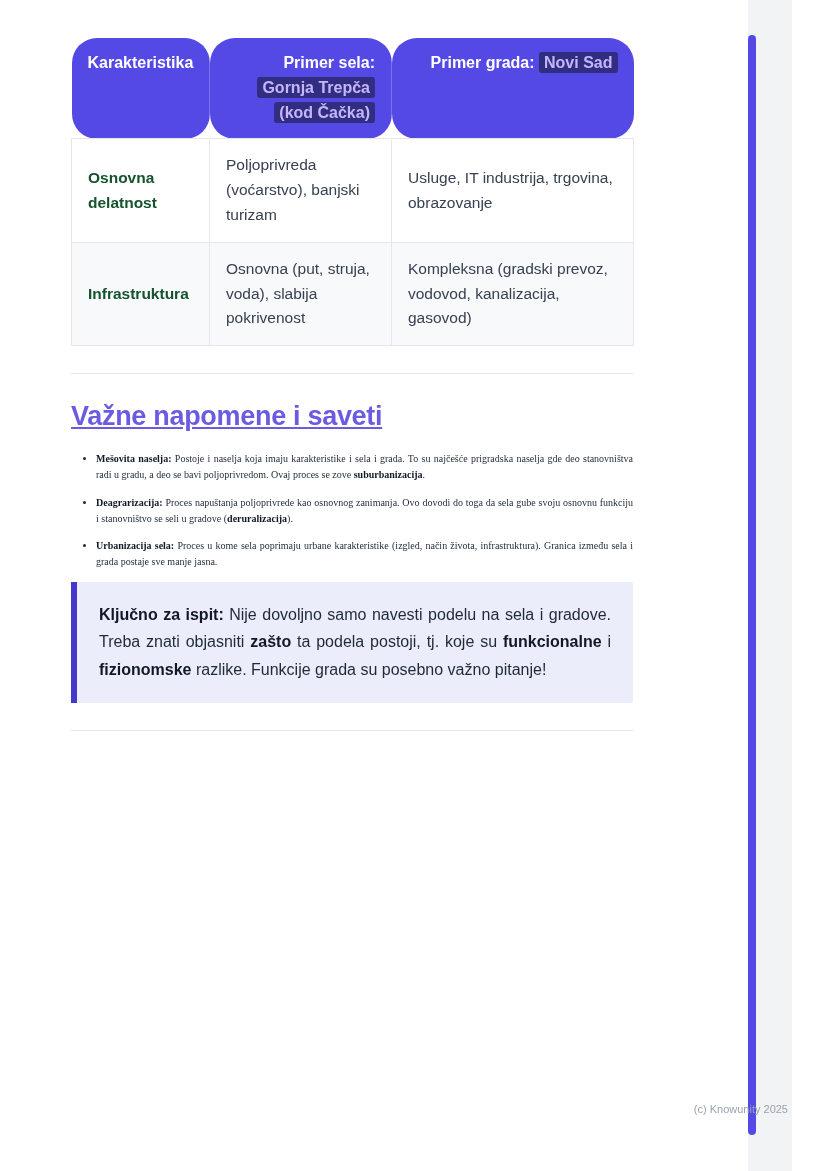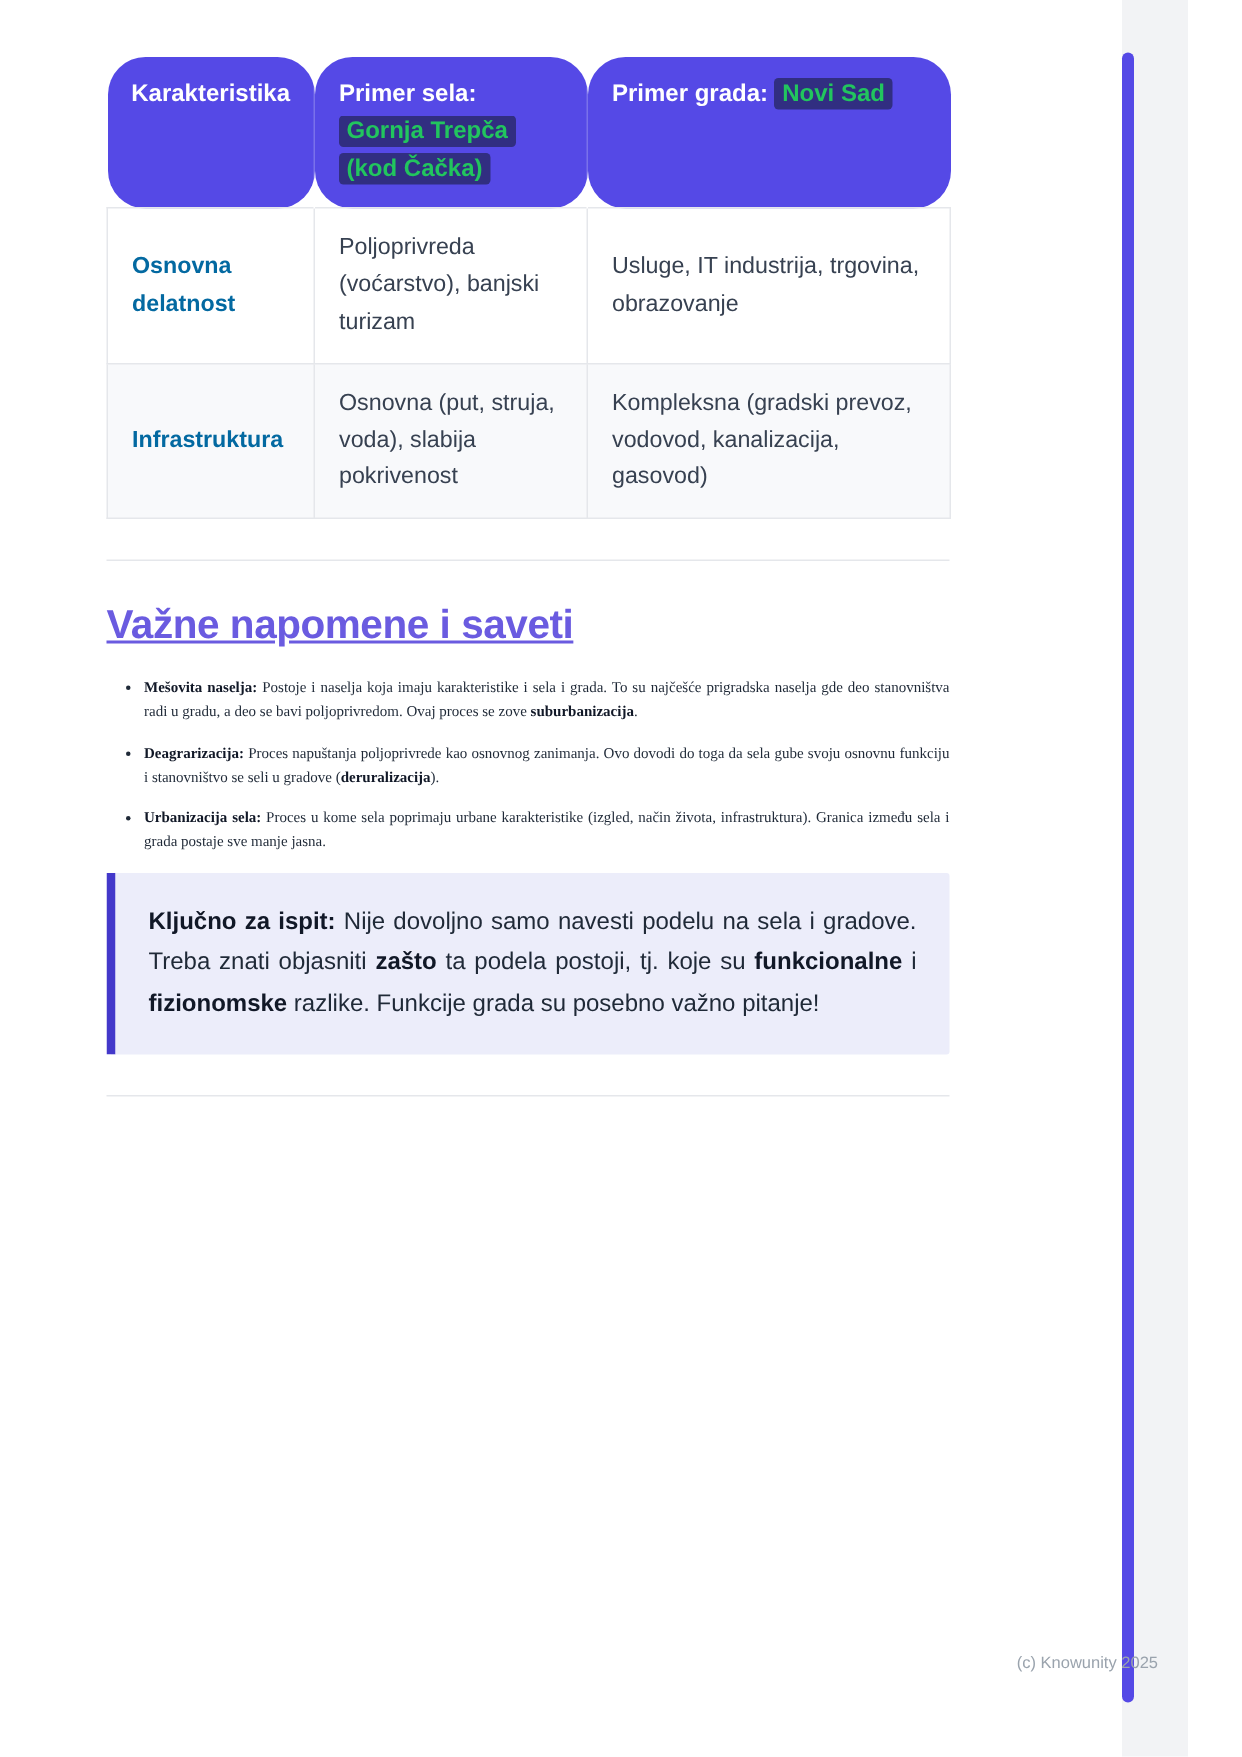--- a/index.html
+++ b/index.html
@@ -13,29 +13,29 @@
   .content { position:absolute; left:71px; top:38px; width:562px; }
 
   
   table.doc-table { width:562px; border-collapse:collapse; table-layout:fixed; }
   col.c1 { width:138px; } col.c2 { width:182px; } col.c3 { width:242px; }
   thead th {
     background:var(--table_header_bg,#5549e6); color:#ffffff; font-weight:700;
     text-align:left; vertical-align:top; padding:13px 16px;
     font-size:16px; line-height:1.55;border-radius:25px;
   }
-  thead th + th { border-left:1px solid rgba(255,255,255,0.22); }
+  thead th + th { border-left:1px solid rgba(255,255,255,0.22);text-align:right; }
   tbody td {
     border:1px solid #e5e7eb; padding:14px 16px; vertical-align:middle;
     color:#374151; font-size:15.5px; line-height:1.6; background:#ffffff;
   }
   tbody tr:nth-child(even) td { background:#f8f9fb; }
-  td.rowlabel { font-weight:700; color:#0369a1; }
+  td.rowlabel { font-weight:700; color:#14532d; }
   .hl {
-    background:var(--highlight_bg,#312e81); color:#22c55e;
+    background:var(--highlight_bg,#312e81); color:#c4b5fd;
     padding:2px 5px; border-radius:3px;
     -webkit-box-decoration-break:clone; box-decoration-break:clone;
   }
 
   .divider { border:none; height:1px; background:#e5e7eb; margin:27px 0; }
 
   .section-title {
     color:var(--heading_color,#6a5be0); font-size:27px; font-weight:800;
     margin:25px 0 19px 0; letter-spacing:-0.3px;text-decoration:underline;
   }
@@ -48,21 +48,21 @@
   .b { font-weight:700; color:#111827; }
 
   .callout {
     margin-top:12px; background:var(--callout_bg,#ecedfa);
     border-left:6px solid var(--callout_border,#4338ca);
     padding:19px 22px 20px 22px; font-size:16px; line-height:1.7;
     color:#1f2937; text-align:justify; border-radius:0 2px 2px 0;
   }
 
   .footer {
-    position:absolute; right:56px; bottom:56px;
+    position:absolute; right:40px; bottom:56px;
     font-size:11px; color:#9aa3ad; z-index:3;
   }
 
   
   .scroll-track {
     position:absolute; left:748px; top:0; width:44px; height:1171px;
     background:#f2f3f5; z-index:1;
   }
   .scroll-thumb {
     position:absolute; left:748px; top:35px; width:8px; height:1100px;

